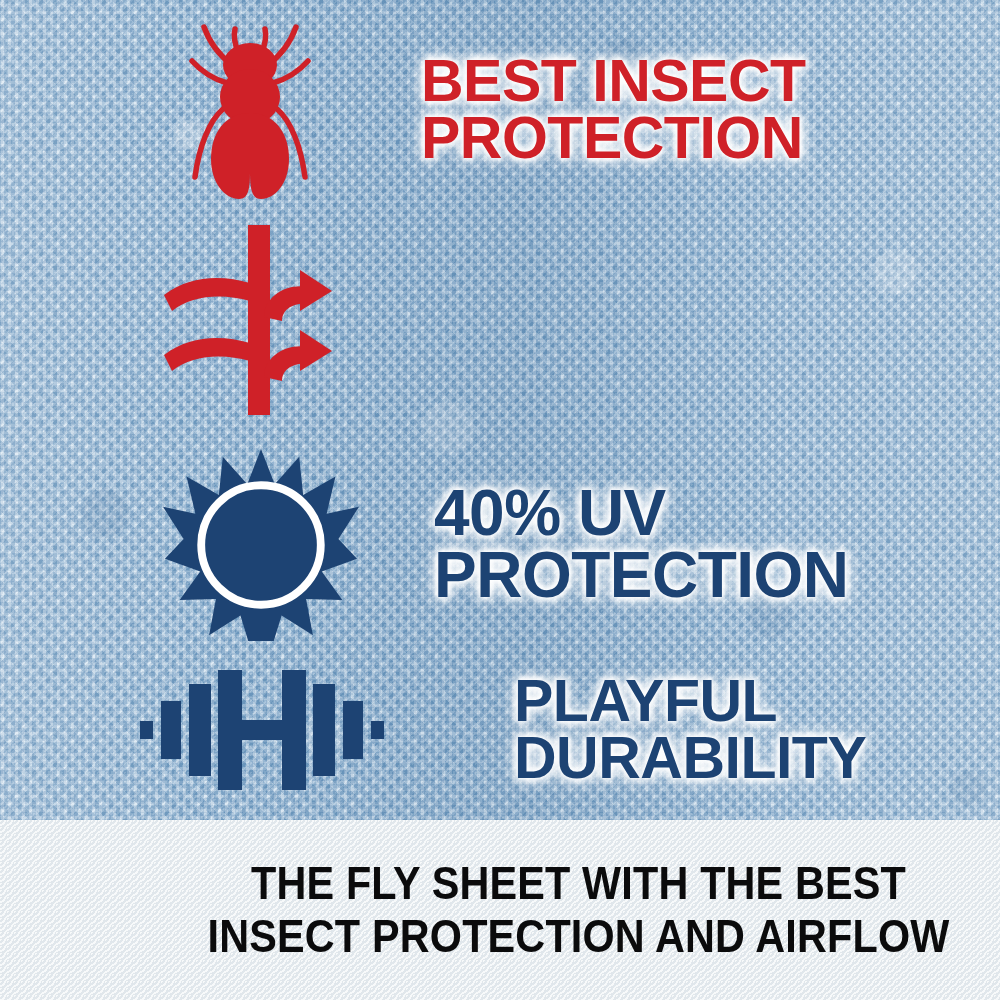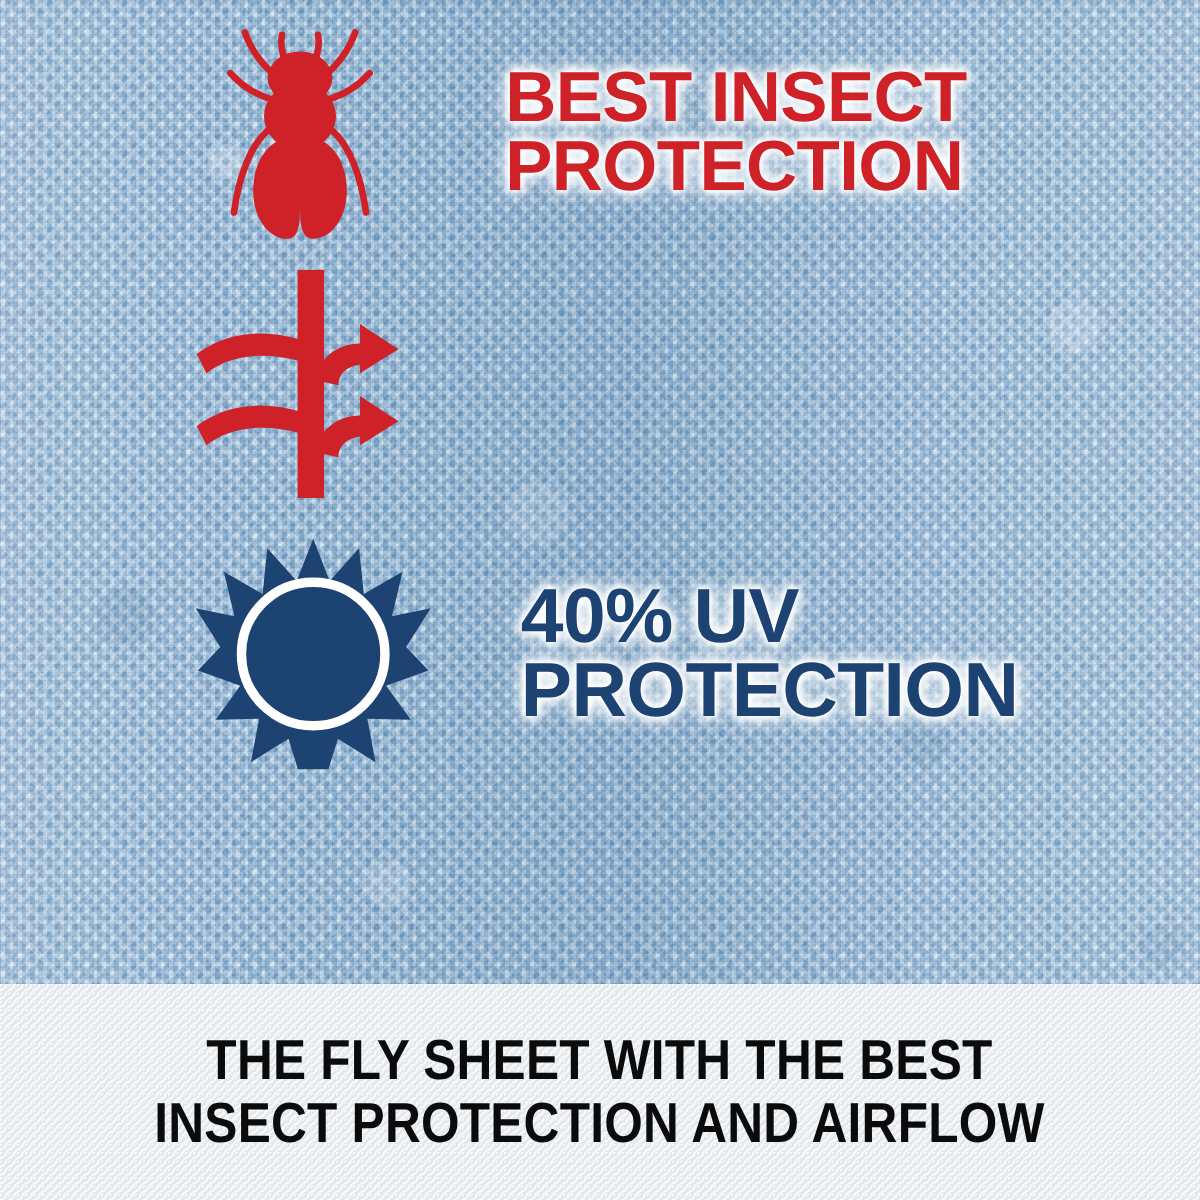--- a/index.html
+++ b/index.html
@@ -129,21 +129,21 @@
     top: 820px;
     width: 1000px;
     height: 180px;
     background-color: #eef1f4;
     background-image:
       repeating-radial-gradient(circle at 0 0,
         rgba(255,255,255,0.55) 0 2px, rgba(214,222,229,0.55) 2px 4px);
     background-size: 7px 7px;
     display: flex;
     align-items: center;
-    justify-content: center;
+    justify-content: flex-end;
   }
   #caption-text {
     color: #0b0b0c;
     font-size: 47px;
     font-weight: 700;
     line-height: 1.12;
     text-align: center;
     letter-spacing: 0.2px;
     transform: scaleX(0.88);
     white-space: pre-line;
@@ -230,19 +230,39 @@
         100,2 114,38 139,10 143,49 176,30 167,68 200,61 179,94
         198,114 162,127 183,156 146,155 153,192 121,172 113,198
         87,198 79,172 47,192 54,155 17,156 38,127 2,114 21,94
         0,61 33,68 24,30 57,49 61,10 86,38"></polygon>
       <circle cx="100" cy="100" r="61" fill="none" stroke="#ffffff" stroke-width="8"></circle>
     </svg>
     <div class="feature-text navy">40% UV
 PROTECTION</div>
   </div>
 
+  <div class="feature-row" id="row-durab">
+    <svg class="feature-icon" width="244" height="140" viewBox="0 0 244 140" aria-hidden="true">
+      <g fill="#1d4373">
+
+        <rect x="0" y="61" width="13" height="18"></rect>
+        <rect x="21" y="41" width="20" height="58"></rect>
+        <rect x="49" y="24" width="22" height="92"></rect>
+        <rect x="78" y="10" width="24" height="120"></rect>
+
+        <rect x="102" y="60" width="40" height="20"></rect>
+
+        <rect x="142" y="10" width="24" height="120"></rect>
+        <rect x="173" y="24" width="22" height="92"></rect>
+        <rect x="203" y="41" width="20" height="58"></rect>
+        <rect x="231" y="61" width="13" height="18"></rect>
+      </g>
+    </svg>
+    <div class="feature-text navy">PLAYFUL
+DURABILITY</div>
+  </div>
 
   <div id="caption-band">
     <div id="caption-text">THE FLY SHEET WITH THE BEST
 INSECT PROTECTION AND AIRFLOW</div>
   </div>
 
 </div>
 
 </body></html>

